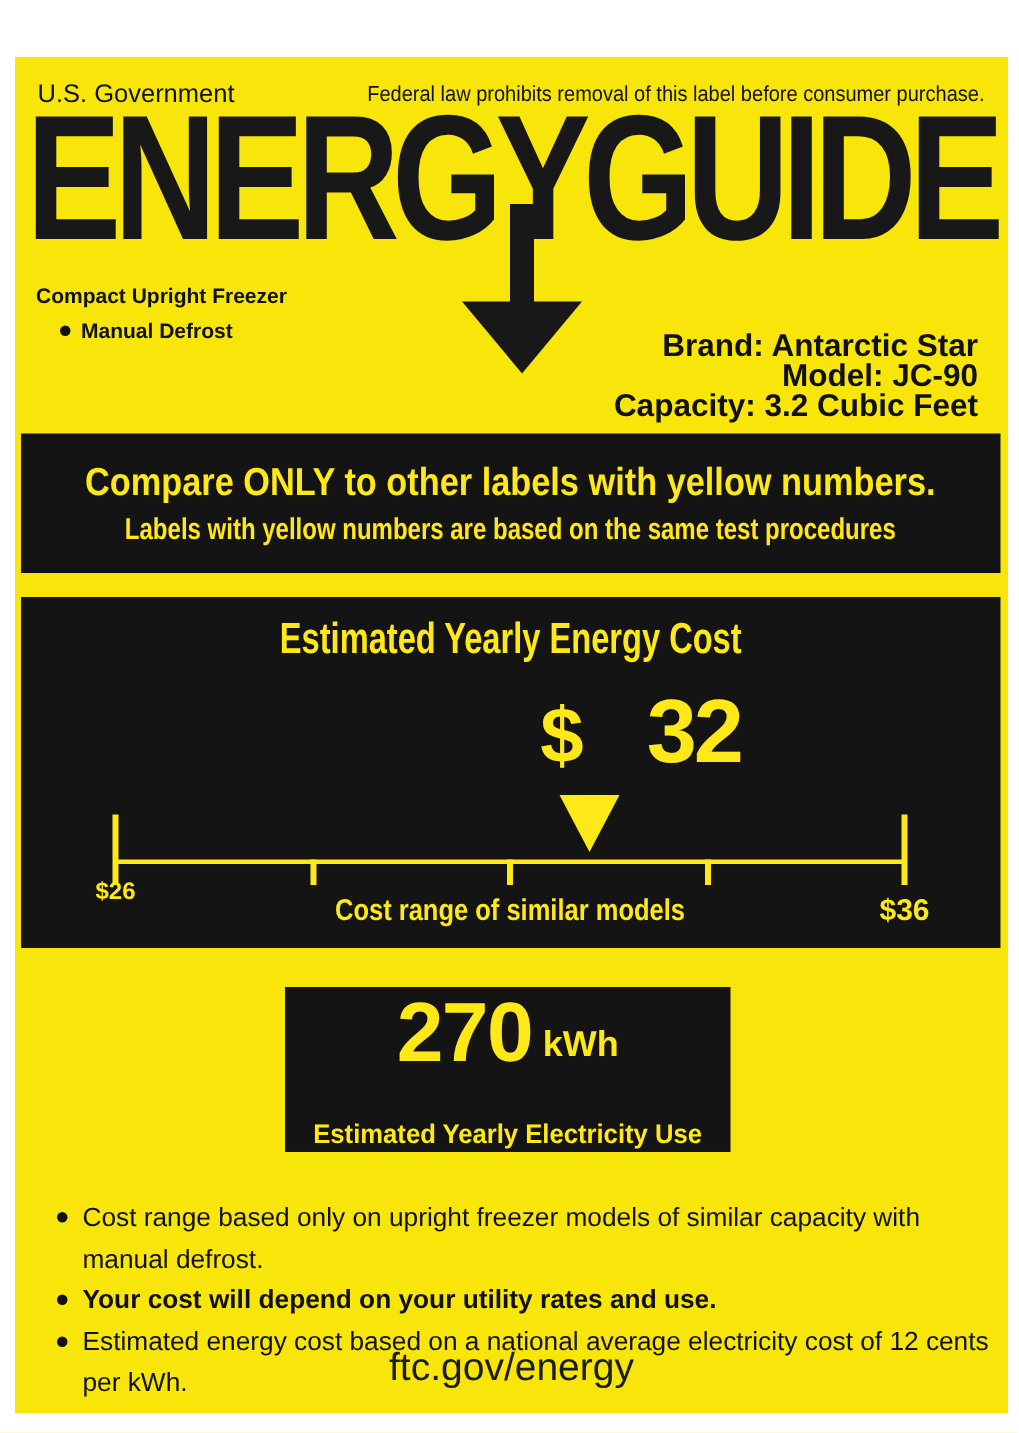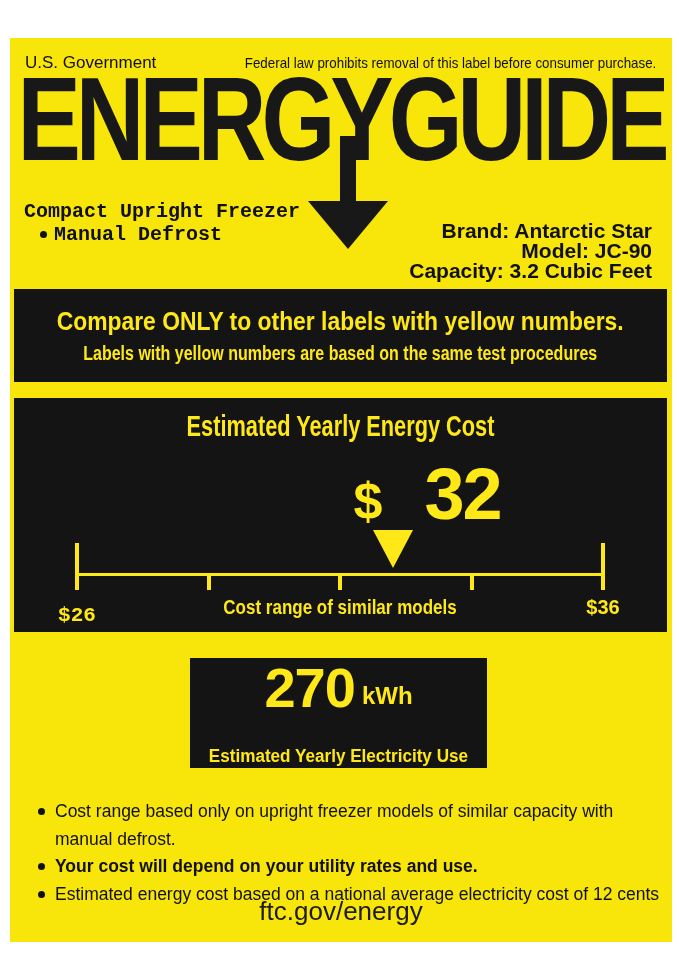--- a/index.html
+++ b/index.html
@@ -22,46 +22,46 @@
   .gov{position:absolute;left:15px;top:15px;font-size:17px;}
   .federal{position:absolute;right:16px;top:17px;font-size:14.5px;transform:scaleX(.92);transform-origin:right center;white-space:nowrap;}
   .logo{
     position:absolute;left:0;top:26px;width:100%;text-align:center;
     font-size:95px;font-weight:bold;letter-spacing:-5px;line-height:.93;
     color:#181818;transform:scaleY(1.25);transform-origin:center top;white-space:nowrap;
   }
   .arrow-shaft{position:absolute;left:330px;top:98px;width:16px;height:72px;background:#181818;}
   .arrow-head{position:absolute;left:298px;top:163px;width:0;height:0;
     border-left:40px solid transparent;border-right:40px solid transparent;border-top:48px solid #181818;}
-  .product{position:absolute;left:14px;top:162px;font-size:20px;font-weight:bold;line-height:23px;font-family:Liberation Mono, monospace;}
+  .product{position:absolute;left:14px;top:148px;font-size:14px;font-weight:bold;line-height:23px;}
   .product .bullet-line{display:flex;align-items:center;margin-left:16px;gap:7px;}
   .dot{width:7px;height:7px;border-radius:50%;background:var(--text-black);flex:0 0 auto;}
   .specs{position:absolute;right:20px;top:183px;text-align:right;font-size:21px;font-weight:bold;line-height:20px;}
   .black-box{position:absolute;background:var(--box-black);color:var(--highlight-yellow);}
   .compare-box{left:4px;top:251px;width:653px;height:93px;display:flex;flex-direction:column;align-items:center;justify-content:center;gap:5px;}
   .compare-headline{font-size:26px;font-weight:bold;white-space:nowrap;transform:scaleX(.88);}
   .compare-subline{font-size:20px;font-weight:bold;white-space:nowrap;transform:scaleX(.8);}
   .cost-box{left:4px;top:360px;width:653px;height:234px;}
   .cost-title{position:absolute;left:0;width:100%;top:12px;text-align:center;font-size:29px;font-weight:bold;transform:scaleX(.75);white-space:nowrap;}
   .cost-value{position:absolute;left:413px;top:60px;transform:translateX(-50%);white-space:nowrap;line-height:1;font-weight:bold;letter-spacing:-2px;}
   .cost-value .currency{font-size:52px;}
-  .cost-value .amount{font-size:72px;margin-left:44px;}
+  .cost-value .amount{font-size:60px;margin-left:44px;}
   .scale{position:absolute;left:63px;top:145px;width:526px;height:47px;}
   .scale-line{position:absolute;left:0;right:0;top:30px;height:3px;background:var(--highlight-yellow);}
   .tick{position:absolute;width:4px;background:var(--highlight-yellow);}
   .tick.end{top:0;height:47px;}
   .tick.end.left{left:-2px;}
   .tick.end.right{right:-2px;}
   .tick.mid{top:30px;height:17px;}
   .tick.mid.m25{left:calc(25% - 2px);}
   .tick.mid.m50{left:calc(50% - 2px);}
   .tick.mid.m75{left:calc(75% - 2px);}
   .marker{position:absolute;top:-13px;width:0;height:0;transform:translateX(-50%);
     border-left:20px solid transparent;border-right:20px solid transparent;border-top:38px solid var(--highlight-yellow);}
-  .scale-min{position:absolute;left:63px;top:206px;transform:translateX(-50%);font-size:21px;font-weight:bold;font-family:Liberation Mono, monospace;}
+  .scale-min{position:absolute;left:63px;top:188px;transform:translateX(-50%);font-size:16px;font-weight:bold;}
   .scale-max{position:absolute;left:589px;top:198px;transform:translateX(-50%);font-size:20px;font-weight:bold;}
   .scale-caption{position:absolute;left:326px;top:198px;transform:translateX(-50%) scaleX(.85);font-size:20px;font-weight:bold;white-space:nowrap;}
   .usage-box{left:180px;top:620px;width:297px;height:110px;display:flex;flex-direction:column;align-items:center;justify-content:center;gap:24px;}
   .usage-row{line-height:1;font-weight:bold;white-space:nowrap;}
   .usage-value{font-size:56px;letter-spacing:-1px;}
   .usage-unit{font-size:24px;margin-left:7px;position:relative;top:-3px;}
   .usage-caption{font-size:18px;font-weight:bold;margin-top:6px;transform:scaleX(.95);white-space:nowrap;}
   .footnotes{position:absolute;left:28px;top:760px;font-size:17.5px;line-height:27.5px;}
   .fn{display:flex;gap:10px;}
   .fn .dot{margin-top:10px;}
@@ -137,19 +137,20 @@
       <div class="fn bold">
         <span class="dot"></span>
         <div>
             <div>Your cost will depend on your utility rates and use.</div>
           </div>
       </div>
       <div class="fn">
         <span class="dot"></span>
         <div>
           <div>Estimated energy cost based on a national average electricity cost of 12 cents</div>
+          <div>per kWh.</div>
         </div>
       </div>
     </div>
 
     <div class="ftc">ftc.gov/energy</div>
   </div>
 </div>
 
 </body></html>

